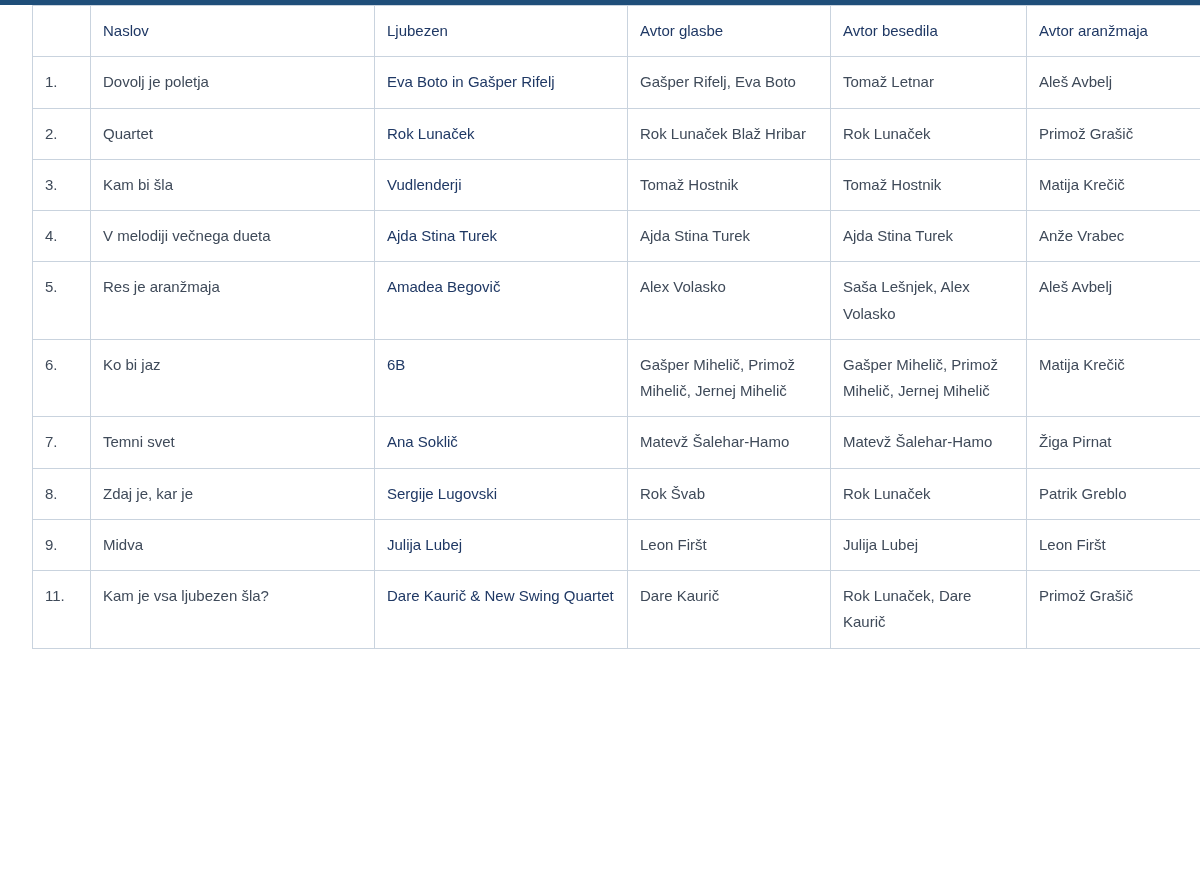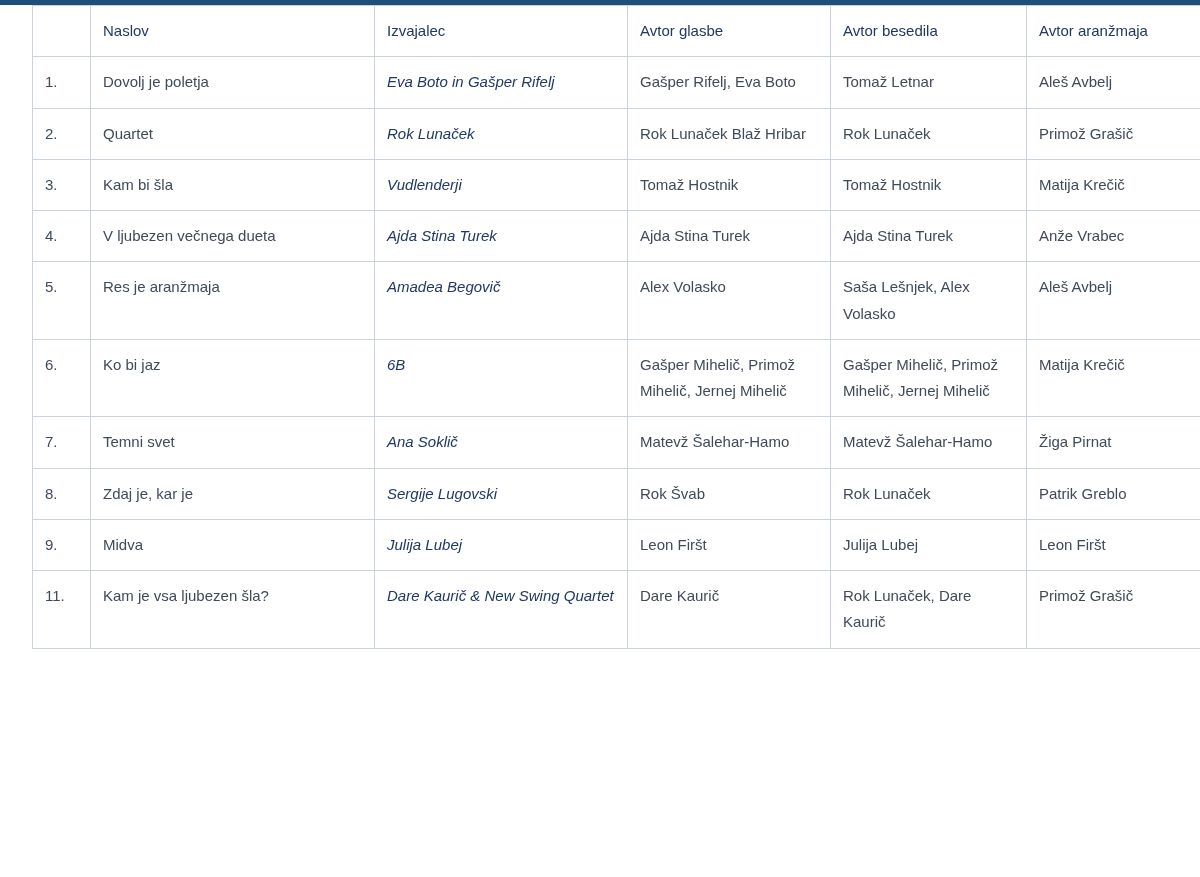--- a/index.html
+++ b/index.html
@@ -62,21 +62,20 @@
   }
   tbody td {
     color: #3f4a59;
   }
   td.num {
     color: #3f4a59;
     padding-left: 14px;
   }
   td.performer {
     font-weight: bold;
-    font-style: italic;
     color: #1f3864;
   }
 </style>
 </head>
 <body>
 
 <div class="page">
   <div class="top-rule"></div>
 
   <table class="songs">
@@ -85,21 +84,21 @@
       <col class="c-title">
       <col class="c-performer">
       <col class="c-music">
       <col class="c-lyrics">
       <col class="c-arr">
     </colgroup>
     <thead>
       <tr>
         <th></th>
         <th>Naslov</th>
-        <th>Izvajalec</th>
+        <th>Ljubezen</th>
         <th>Avtor glasbe</th>
         <th>Avtor besedila</th>
         <th>Avtor aranžmaja</th>
       </tr>
     </thead>
     <tbody>
       <tr>
         <td class="num">1.</td>
         <td>Dovolj je poletja</td>
         <td class="performer">Eva Boto in Gašper Rifelj</td>
@@ -119,21 +118,21 @@
       <tr>
         <td class="num">3.</td>
         <td>Kam bi šla</td>
         <td class="performer">Vudlenderji</td>
         <td>Tomaž Hostnik</td>
         <td>Tomaž Hostnik</td>
         <td>Matija Krečič</td>
       </tr>
       <tr>
         <td class="num">4.</td>
-        <td>V ljubezen večnega dueta</td>
+        <td>V melodiji večnega dueta</td>
         <td class="performer">Ajda Stina Turek</td>
         <td>Ajda Stina Turek</td>
         <td>Ajda Stina Turek</td>
         <td>Anže Vrabec</td>
       </tr>
       <tr>
         <td class="num">5.</td>
         <td>Res je aranžmaja</td>
         <td class="performer">Amadea Begovič</td>
         <td>Alex Volasko</td>

